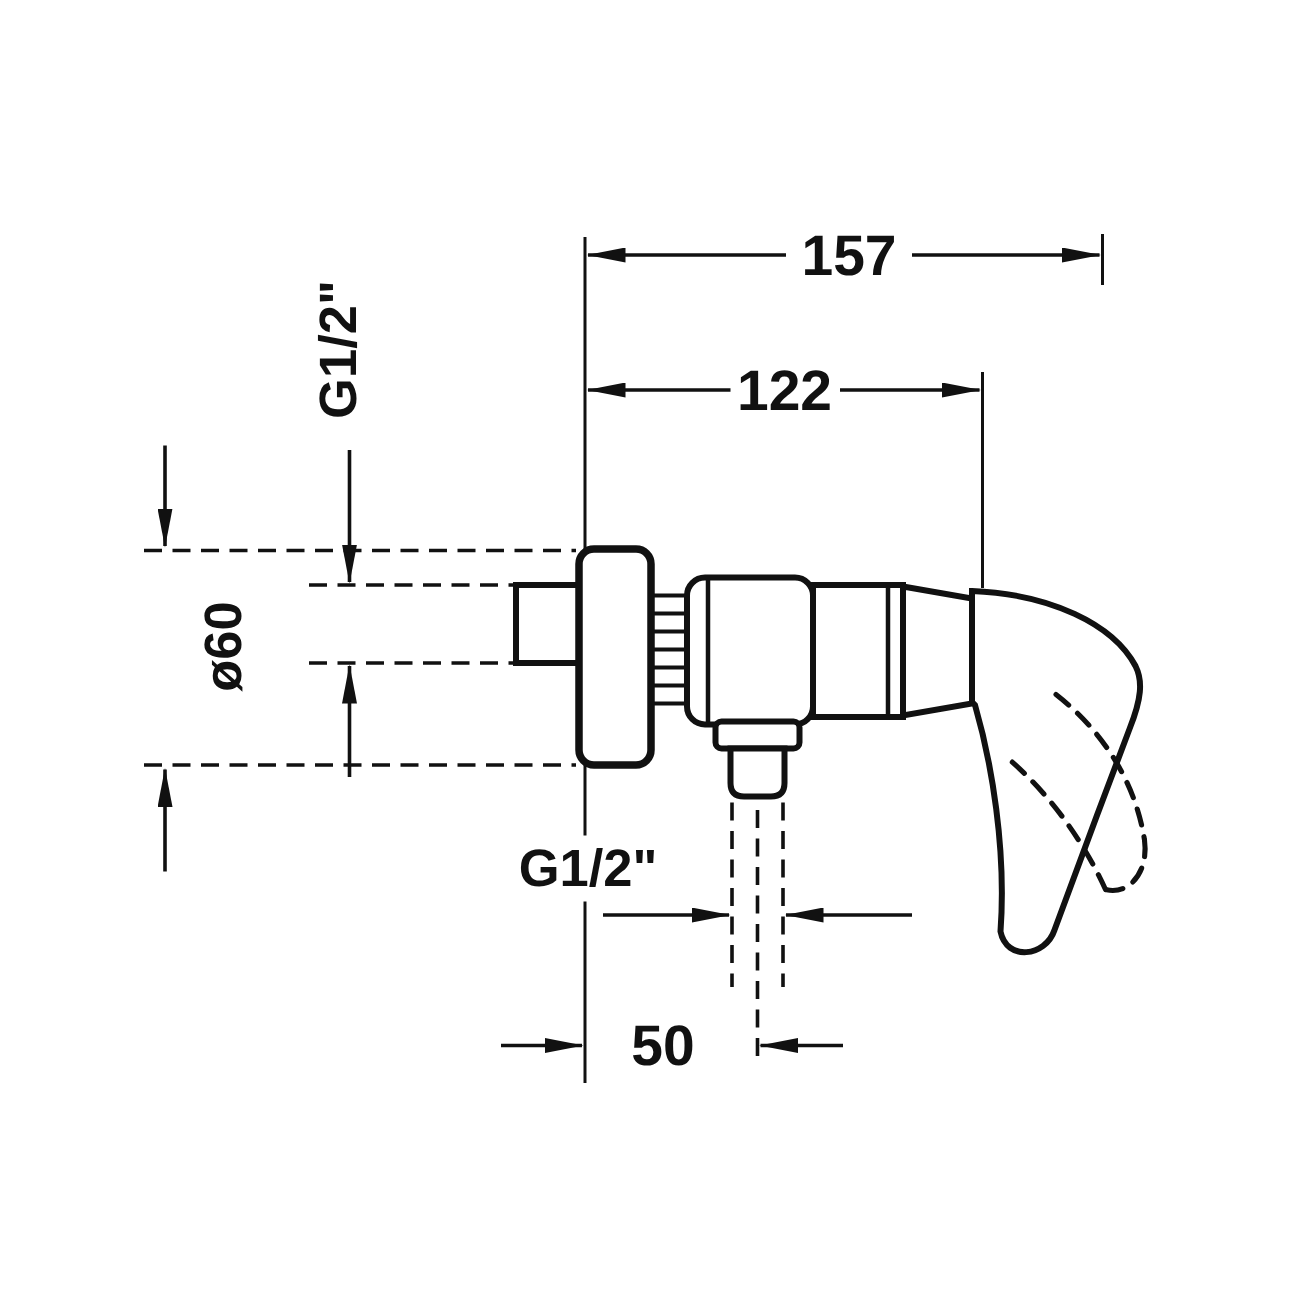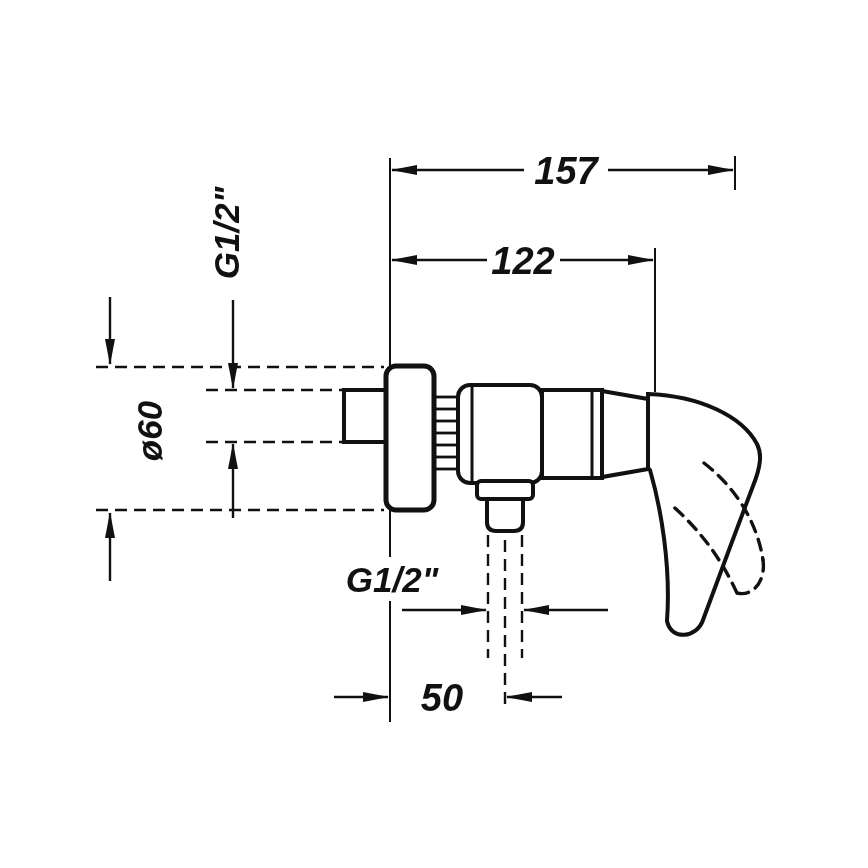--- a/index.html
+++ b/index.html
@@ -1,17 +1,17 @@
 <!DOCTYPE html>
 <html style="--line: #111111; --bg: #ffffff;"><head>
 <meta charset="utf-8">
 <style>
   :root { --line:#111111; --bg:#ffffff; }
   html,body { margin:0; padding:0; background:var(--bg); }
-  .stage { width:868px; height:868px; background:var(--bg); position:relative; overflow:hidden;font-style:italic; }
+  .stage { width:868px; height:868px; background:var(--bg); position:relative; overflow:hidden; }
   svg text {
     font-family:"Liberation Sans", sans-serif;
     font-weight:700;
     fill:var(--line);
     dominant-baseline:central;
   }
   .num { font-size:38px; }
   .thr { font-size:35px; }
   .dim   { stroke:var(--line); stroke-width:2.4; fill:none; }
   .ext   { stroke:var(--line); stroke-width:2;   fill:none; }

